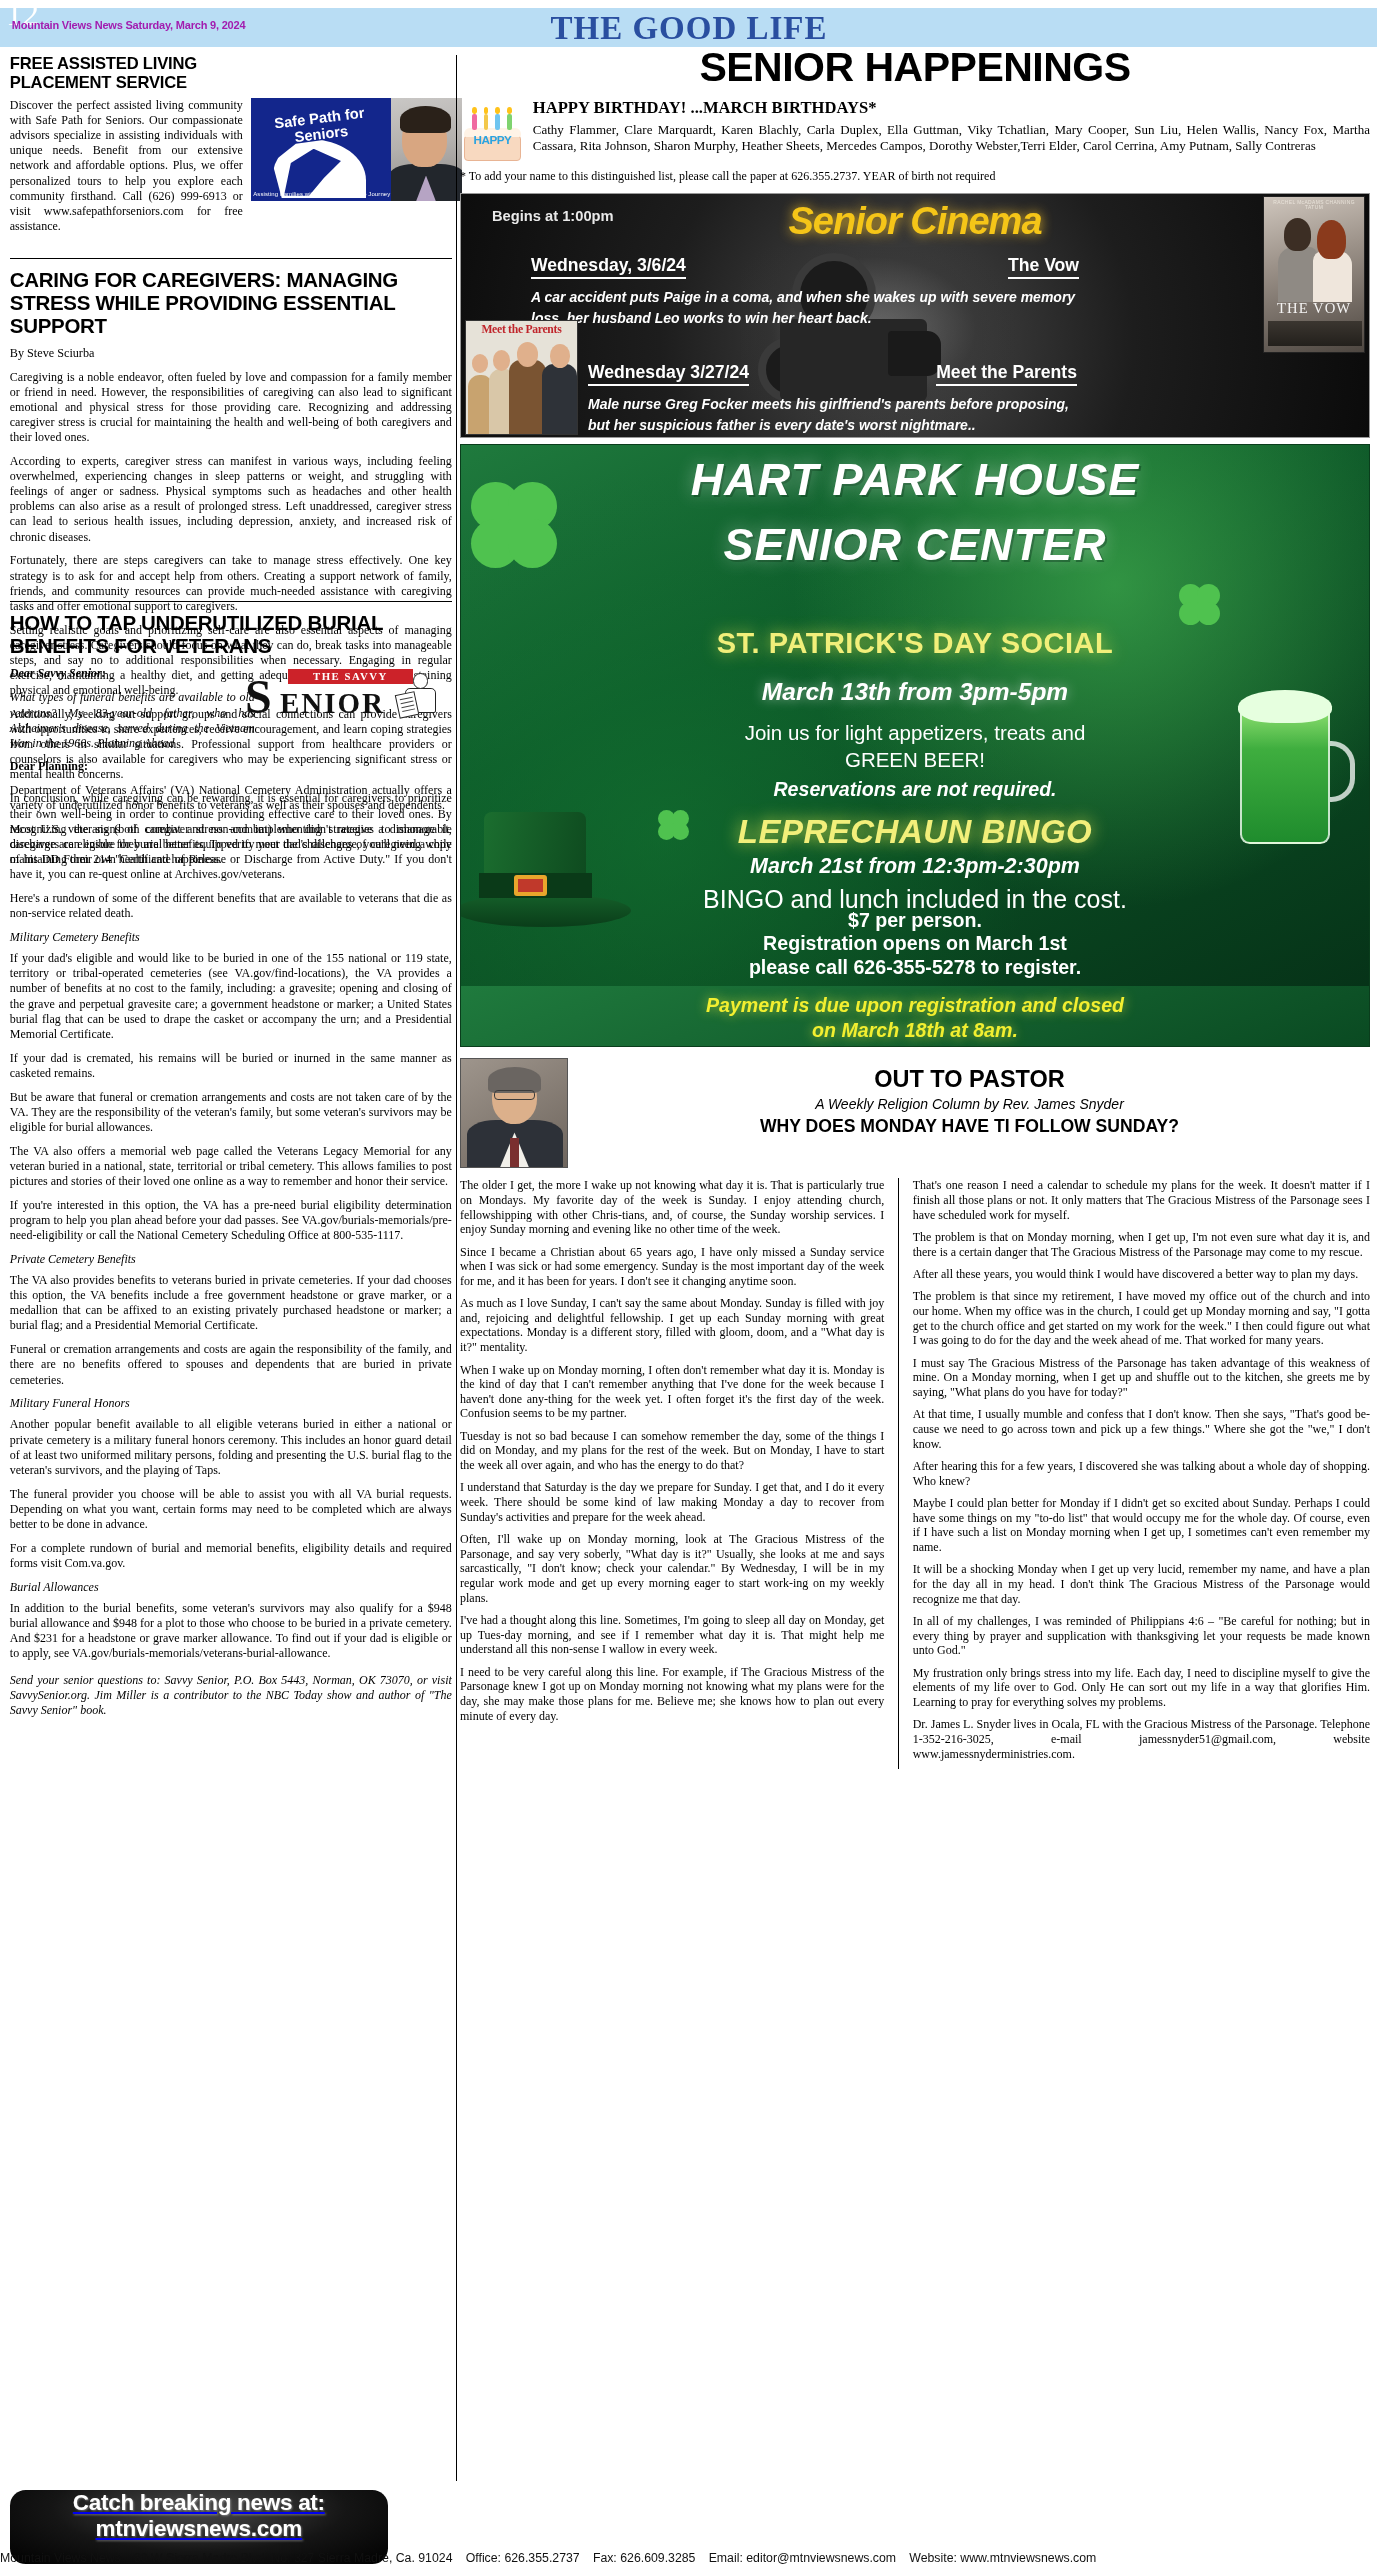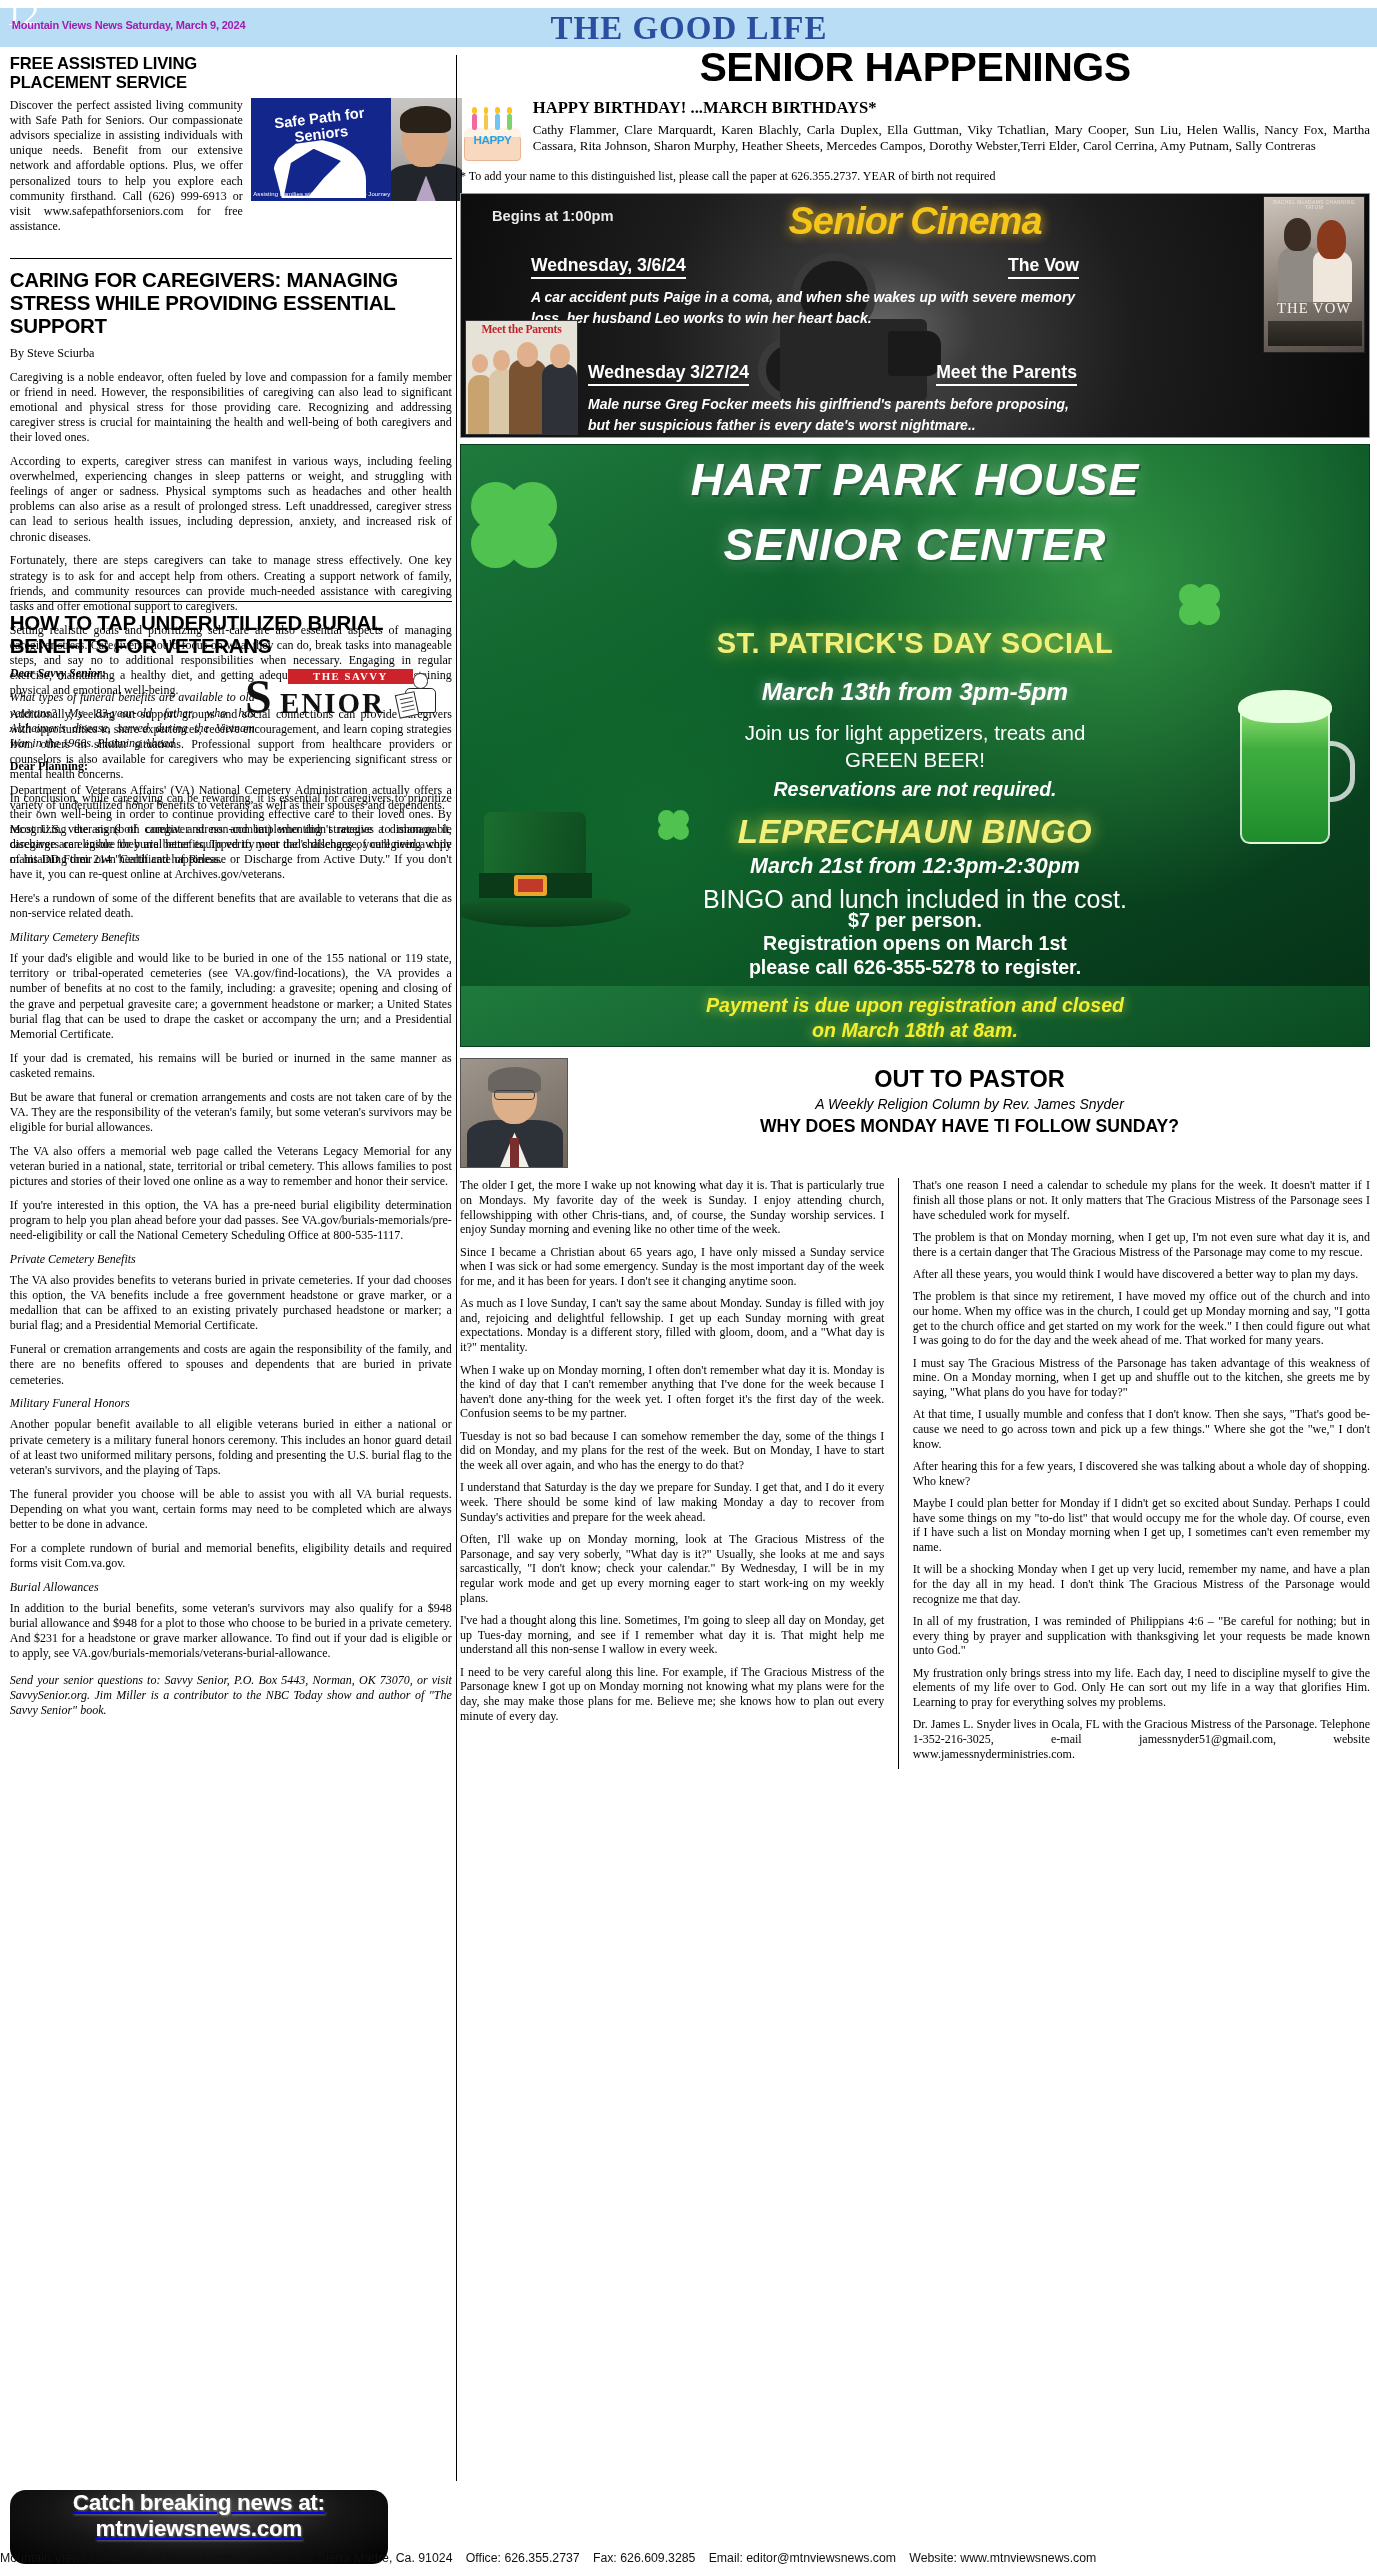--- a/index.html
+++ b/index.html
@@ -666,21 +666,21 @@
       <div style="flex:1;">
         <p class="col">That's one reason I need a calendar to schedule my plans for the week. It doesn't matter if I finish all those plans or not. It only matters that The Gracious Mistress of the Parsonage sees I have scheduled work for myself.</p>
         <p class="col">The problem is that on Monday morning, when I get up, I'm not even sure what day it is, and there is a certain danger that The Gracious Mistress of the Parsonage may come to my rescue.</p>
         <p class="col">After all these years, you would think I would have discovered a better way to plan my days.</p>
         <p class="col">The problem is that since my retirement, I have moved my office out of the church and into our home. When my office was in the church, I could get up Monday morning and say, "I gotta get to the church office and get started on my work for the week." I then could figure out what I was going to do for the day and the week ahead of me. That worked for many years.</p>
         <p class="col">I must say The Gracious Mistress of the Parsonage has taken advantage of this weakness of mine. On a Monday morning, when I get up and shuffle out to the kitchen, she greets me by saying, "What plans do you have for today?"</p>
         <p class="col">At that time, I usually mumble and confess that I don't know. Then she says, "That's good be-cause we need to go across town and pick up a few things." Where she got the "we," I don't know.</p>
         <p class="col">After hearing this for a few years, I discovered she was talking about a whole day of shopping. Who knew?</p>
         <p class="col">Maybe I could plan better for Monday if I didn't get so excited about Sunday. Perhaps I could have some things on my "to-do list" that would occupy me for the whole day. Of course, even if I have such a list on Monday morning when I get up, I sometimes can't even remember my name.</p>
         <p class="col">It will be a shocking Monday when I get up very lucid, remember my name, and have a plan for the day all in my head. I don't think The Gracious Mistress of the Parsonage would recognize me that day.</p>
-        <p class="col">In all of my frustration, I was reminded of Philippians 4:6 – "Be careful for nothing; but in every thing by prayer and supplication with thanksgiving let your requests be made known unto God."</p>
+        <p class="col">In all of my challenges, I was reminded of Philippians 4:6 – "Be careful for nothing; but in every thing by prayer and supplication with thanksgiving let your requests be made known unto God."</p>
         <p class="col">My frustration only brings stress into my life. Each day, I need to discipline myself to give the elements of my life over to God. Only He can sort out my life in a way that glorifies Him. Learning to pray for everything solves my problems.</p>
         <p class="col">Dr. James L. Snyder lives in Ocala, FL with the Gracious Mistress of the Parsonage. Telephone 1-352-216-3025, e-mail jamessnyder51@gmail.com, website www.jamessnyderministries.com.</p>
       </div>
     </div>
   </div>
 
   <a class="breaking" href="#">
     <div>Catch breaking news at:</div>
     <div>mtnviewsnews.com</div>
   </a>

